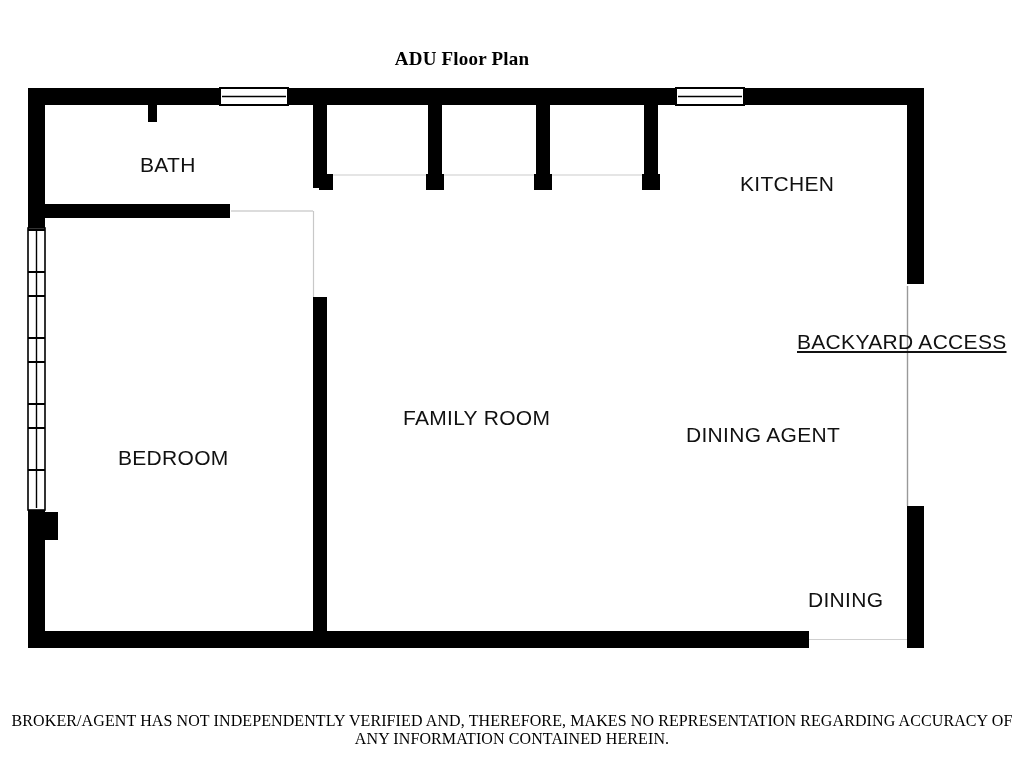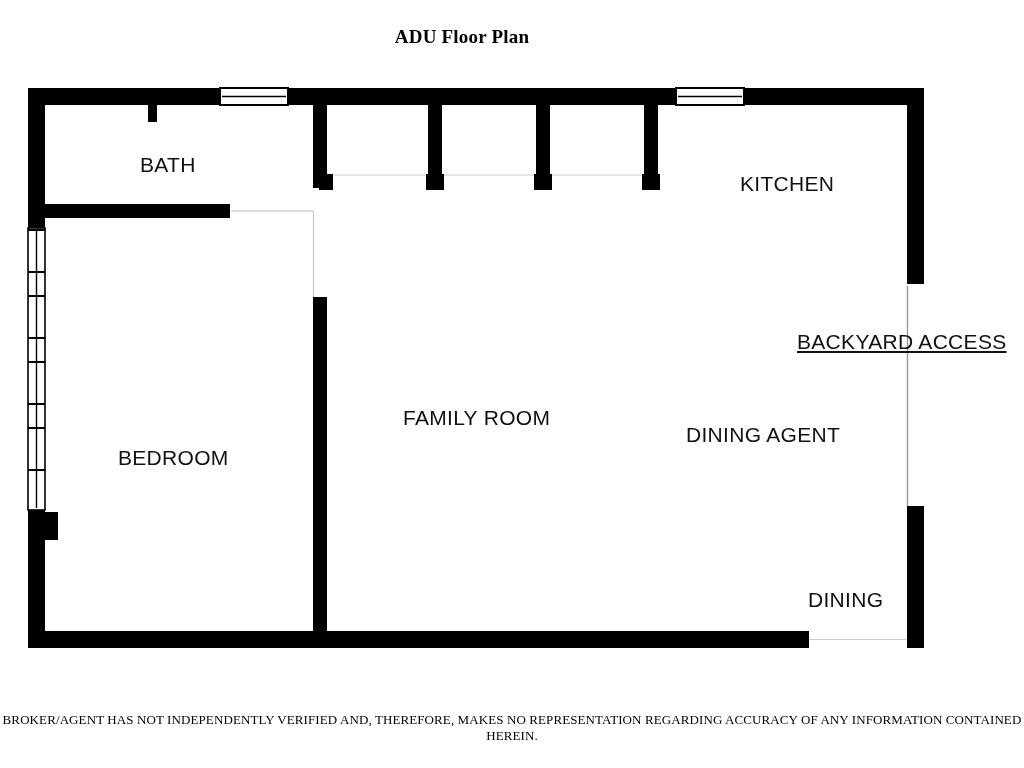--- a/index.html
+++ b/index.html
@@ -12,21 +12,21 @@
     height: 768px;
     font-family: "Liberation Sans", sans-serif;
     color: #111111;
     position: relative;
     overflow: hidden;
   }
 
   #plan-title {
     position: absolute;
     left: 0;
-    top: 26px;
+    top: 48px;
     width: 924px;
     text-align: center;
     font-family: "Liberation Serif", serif;
     font-weight: bold;
     font-size: 19px;
     letter-spacing: 0.2px;
     color: #000000;
   }
 
   #floorplan {
@@ -46,21 +46,21 @@
     letter-spacing: 0.3px;
   }
 
   #disclaimer {
     position: absolute;
     left: 0;
     top: 712px;
     width: 1024px;
     text-align: center;
     font-family: "Liberation Serif", serif;
-    font-size: 13px;
+    font-size: 16px;
     color: #000000;
     letter-spacing: 0.1px;
   }
 </style>
 </head>
 <body>
 
 <div id="plan-title">ADU Floor Plan</div>
 
 <svg id="floorplan" viewBox="0 0 1024 768" xmlns="http://www.w3.org/2000/svg">

